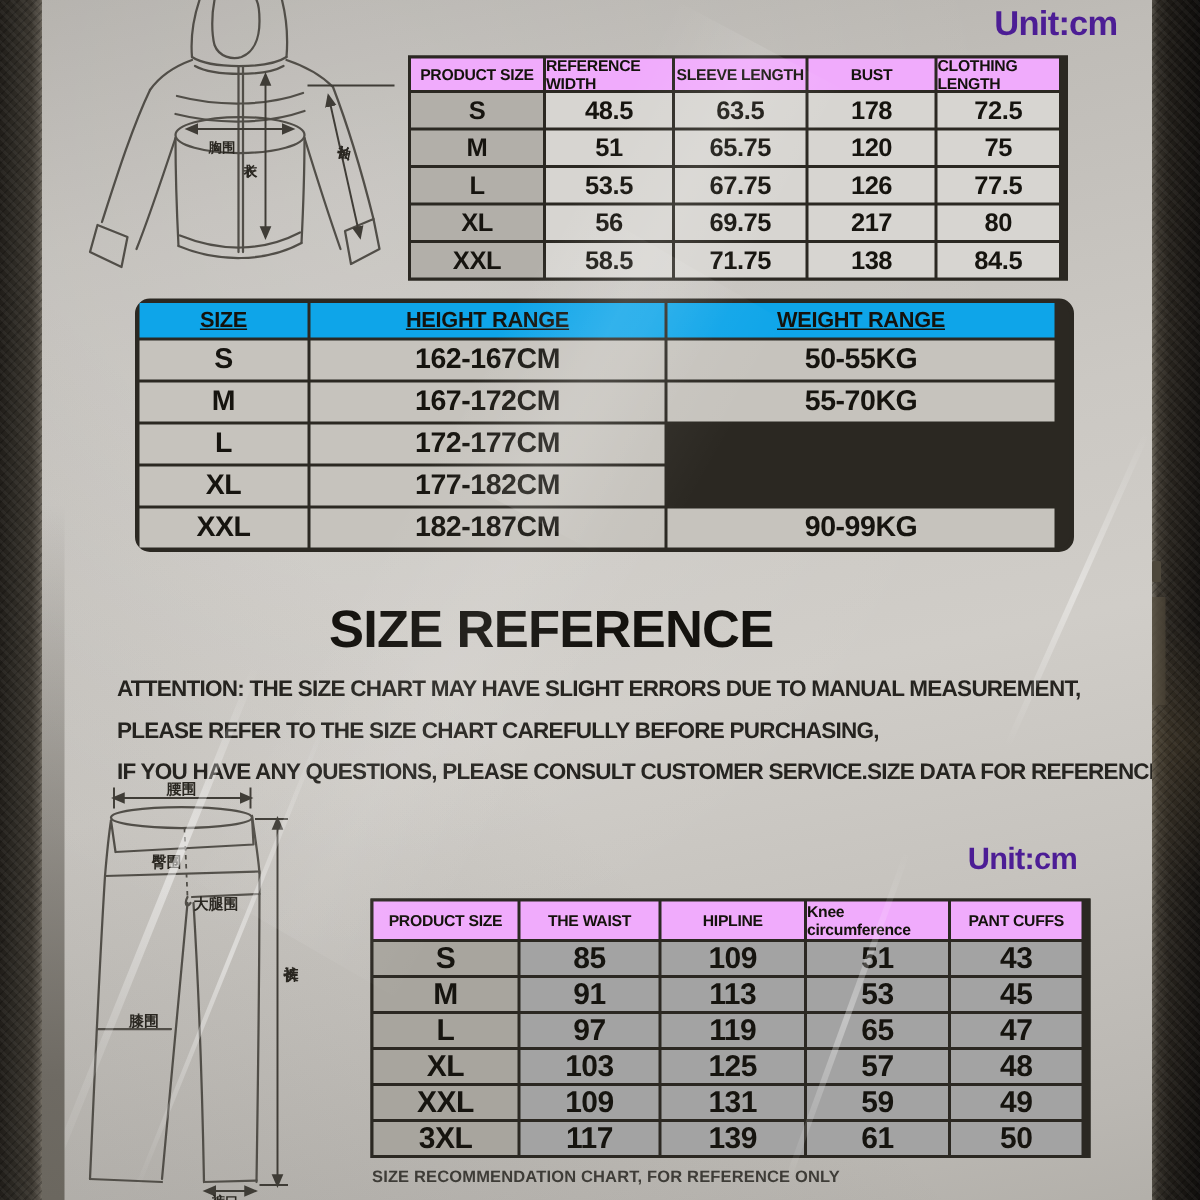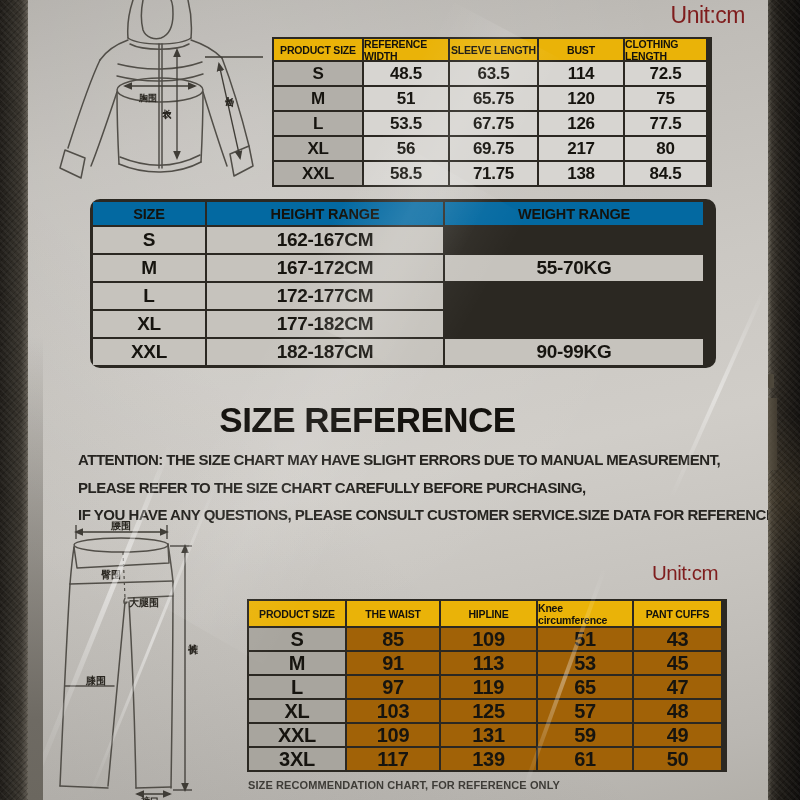--- a/index.html
+++ b/index.html
@@ -37,48 +37,48 @@
   .bar-right{left:768px;width:32px;
       background:
         repeating-linear-gradient(45deg,rgba(255,255,255,.04) 0 2px,transparent 2px 5px),
         repeating-linear-gradient(-45deg,rgba(0,0,0,.18) 0 1px,transparent 1px 4px),
         linear-gradient(180deg,rgba(0,0,0,.28) 0%,transparent 28%,transparent 52%,rgba(96,82,56,.28) 62%,transparent 74%,rgba(0,0,0,.22) 100%),
         linear-gradient(90deg,#6a655a 0%,#3f3a32 12%,#29251f 35%,#1d1a16 70%,#141210 100%);}
   .right-notch{position:absolute;left:768px;top:374px;width:6px;height:14px;background:#4d473b;z-index:9;border-radius:1px;}
   .right-seg{position:absolute;left:768px;top:398px;width:9px;height:72px;z-index:9;opacity:.85;
       background:linear-gradient(90deg,#5a5345,#463f33);}
 
-  .unit{position:absolute;font-weight:normal;color:#7f1d1d;z-index:4;}
+  .unit{position:absolute;font-weight:bold;color:#4c1d95;z-index:4;}
   .unit-top{left:625px;top:2px;width:120px;text-align:right;font-size:23px;letter-spacing:-.5px;}
   .unit-bottom{left:600px;top:561px;width:118px;text-align:right;font-size:20.5px;letter-spacing:-.5px;}
 
   .dtable{position:absolute;z-index:4;display:flex;flex-direction:column;gap:2px;
           background:#2b2822;border:2px solid #2b2822;}
   .trow{display:grid;grid-template-columns:var(--cols);gap:2px;}
   .tcell{display:flex;align-items:center;justify-content:center;font-weight:bold;
          color:#16140f;overflow:hidden;letter-spacing:-.3px;}
-  .th{font-size:10.5px;letter-spacing:-.2px;background:#eab308;color:#14120c;}
+  .th{font-size:10.5px;letter-spacing:-.2px;background:#f0abfc;color:#14120c;}
 
   .jt{left:272px;top:37px;width:436px;}
   .jt .trow{--cols:88px 84px 87px 84px 81px;height:23px;}
   .jt .thead{height:21px;}
   .jt .tsize{background:#b2afa9;font-size:17px;}
   .jt .tval{background:#d7d5d1;font-size:17px;}
 
   .bt{left:90px;top:199px;width:620px;border-radius:10px;border-width:3px;}
   .bt .trow{--cols:112px 236px 258px;height:26px;}
   .bt .thead{height:23px;}
-  .bt .th{font-size:14.5px;background:#0369a1;}
+  .bt .th{font-size:14.5px;background:#0ea5e9;text-decoration:underline;}
   .bt .tsize,.bt .tval{background:#c6c3bd;font-size:19px;}
 
   .pt{left:247px;top:599px;width:476px;}
   .pt .trow{--cols:96px 92px 95px 94px 87px;height:22px;}
   .pt .thead{height:25px;}
   .pt .tsize{background:#a8a59e;font-size:20px;}
-  .pt .tval{background:#a16207;font-size:20px;}
+  .pt .tval{background:#a3a3a3;font-size:20px;}
 
   .ref-title{position:absolute;left:95px;top:400px;width:545px;text-align:center;z-index:4;
       font-size:35px;font-weight:bold;letter-spacing:-.5px;color:#14120e;}
   .attn{position:absolute;left:78px;top:446px;z-index:4;}
   .attn-line{font-size:15px;font-weight:bold;letter-spacing:-.5px;color:#262420;
       line-height:27.5px;white-space:nowrap;}
 
   .footnote{position:absolute;left:248px;top:779px;z-index:4;font-size:11px;font-weight:bold;
       letter-spacing:.1px;color:#3e3c37;}
 
@@ -153,21 +153,21 @@
         <div class="tcell th">PRODUCT SIZE</div>
         <div class="tcell th">REFERENCE WIDTH</div>
         <div class="tcell th">SLEEVE LENGTH</div>
         <div class="tcell th">BUST</div>
         <div class="tcell th">CLOTHING LENGTH</div>
       </div>
       <div class="trow">
         <div class="tcell tsize">S</div>
         <div class="tcell tval">48.5</div>
         <div class="tcell tval">63.5</div>
-        <div class="tcell tval">114</div>
+        <div class="tcell tval">178</div>
         <div class="tcell tval">72.5</div>
       </div>
       <div class="trow">
         <div class="tcell tsize">M</div>
         <div class="tcell tval">51</div>
         <div class="tcell tval">65.75</div>
         <div class="tcell tval">120</div>
         <div class="tcell tval">75</div>
       </div>
       <div class="trow">
@@ -195,20 +195,21 @@
 
   <div class="dtable bt">
       <div class="trow thead">
         <div class="tcell th">SIZE</div>
         <div class="tcell th">HEIGHT RANGE</div>
         <div class="tcell th">WEIGHT RANGE</div>
       </div>
       <div class="trow">
         <div class="tcell tsize">S</div>
         <div class="tcell tval">162-167CM</div>
+        <div class="tcell tval">50-55KG</div>
       </div>
       <div class="trow">
         <div class="tcell tsize">M</div>
         <div class="tcell tval">167-172CM</div>
         <div class="tcell tval">55-70KG</div>
       </div>
       <div class="trow">
         <div class="tcell tsize">L</div>
         <div class="tcell tval">172-177CM</div>
       </div>

